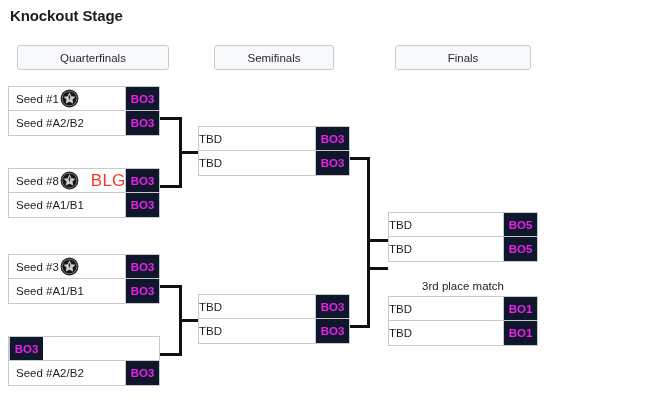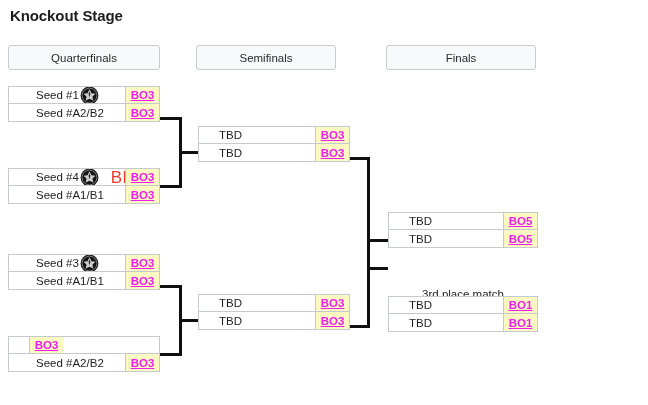--- a/index.html
+++ b/index.html
@@ -32,35 +32,35 @@
     height: 25px;
     border: 1px solid #c8cbd0;
     border-radius: 3px;
     background: #f8f9fb;
     display: flex;
     align-items: center;
     justify-content: center;
     font-size: 11.5px;
     color: #2b2b2e;
     box-sizing: border-box;
+    margin-left: 9px;
   }
 
   
   .match {
     position: absolute;
     box-sizing: border-box;
   }
   .match-row {
     display: flex;
     align-items: stretch;
-    height: 18px;
+    height: 25px;
     border: 1px solid #c6c9ce;
     background: #ffffff;
     box-sizing: border-box;
-    padding-left: 20px;
   }
   .match-row + .match-row {
     border-top: none;
   }
   .team {
     flex: 1 1 auto;
     display: flex;
     align-items: center;
     padding-left: 7px;
     font-size: 11.5px;
@@ -72,26 +72,25 @@
   .team.center {
     justify-content: flex-start;
     padding-left: 0;
   }
   .score {
     flex: 0 0 34px;
     display: flex;
     align-items: center;
     justify-content: center;
     border-left: 1px solid #c6c9ce;
-    background: #fef9c3;
+    background: #0f172a;
     font-size: 11.5px;
     font-weight: bold;
     color: #ee1fee;
     box-sizing: border-box;
-    text-decoration: underline;
   }
 
   
   .emblem {
     flex: 0 0 auto;
     width: 19px;
     height: 19px;
     margin-left: 1px;
     display: inline-block;
     vertical-align: middle;
@@ -122,24 +121,24 @@
   .conn.v { width: 3px; }
 </style>
 </head>
 <body>
 
 <div id="page-title">Knockout Stage</div>
 
 <div class="round-header" style="left:8px; top:45px; width:152px;">
   <span>Quarterfinals</span>
 </div>
-<div class="round-header" style="left:196px; top:45px; width:140px;">
+<div class="round-header" style="left:205px; top:45px; width:120px;">
   <span>Semifinals</span>
 </div>
-<div class="round-header" style="left:386px; top:45px; width:150px;">
+<div class="round-header" style="left:386px; top:45px; width:136px;">
   <span>Finals</span>
 </div>
 
 <div class="conn h" style="left:160px; top:117px; width:22px;"></div>
 <div class="conn h" style="left:160px; top:185px; width:22px;"></div>
 <div class="conn v" style="left:179px; top:117px; height:71px;"></div>
 <div class="conn h" style="left:179px; top:151px; width:19px;"></div>
 
 <div class="conn h" style="left:160px; top:285px; width:22px;"></div>
 <div class="conn h" style="left:160px; top:353px; width:22px;"></div>
@@ -169,21 +168,21 @@
     <div class="team">
       <span>Seed #A2/B2</span>
     </div>
     <div class="score">BO3</div>
   </div>
 </div>
 
 <div class="match" style="left:8px; top:168px; width:152px;">
   <div class="match-row">
     <div class="team">
-      <span>Seed #4</span>
+      <span>Seed #8</span>
       <svg class="emblem" viewBox="0 0 32 32">
         <circle cx="16" cy="16" r="15" fill="#161616"></circle>
         <circle cx="16" cy="16" r="12.5" fill="none" stroke="#8d8d8d" stroke-width="1.4"></circle>
         <path d="M16 5.5 L19.3 12 L26 13 L21 17.8 L22.3 24.5 L16 21.3 L9.7 24.5 L11 17.8 L6 13 L12.7 12 Z" fill="#cfcfcf"></path>
         <path d="M16 9 L17.6 13.6 L16 19 L14.4 13.6 Z" fill="#2a2a2a"></path>
       </svg>
       <span class="tricode">BLG</span>
     </div>
     <div class="score">BO3</div>
   </div>
@@ -266,21 +265,21 @@
     <div class="score">BO5</div>
   </div>
   <div class="match-row">
     <div class="team center">
       <span>TBD</span>
     </div>
     <div class="score">BO5</div>
   </div>
 </div>
 
-<div class="sub-caption" style="left:388px; top:288px; width:150px;">3rd place match</div>
+<div class="sub-caption" style="left:388px; top:280px; width:150px;">3rd place match</div>
 
 <div class="match" style="left:388px; top:296px; width:150px;">
   <div class="match-row">
     <div class="team center">
       <span>TBD</span>
     </div>
     <div class="score">BO1</div>
   </div>
   <div class="match-row">
     <div class="team center">

